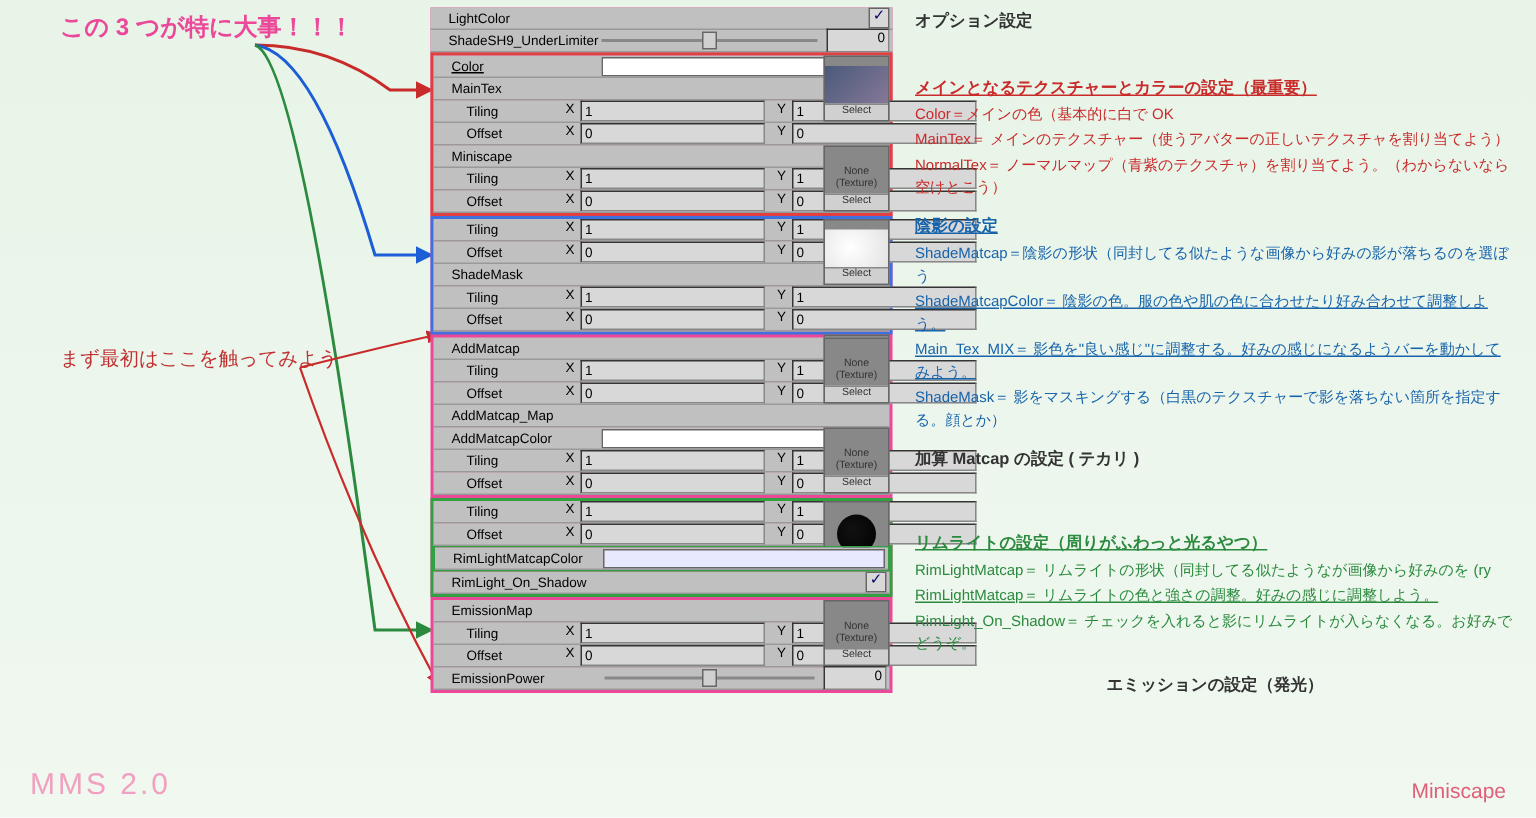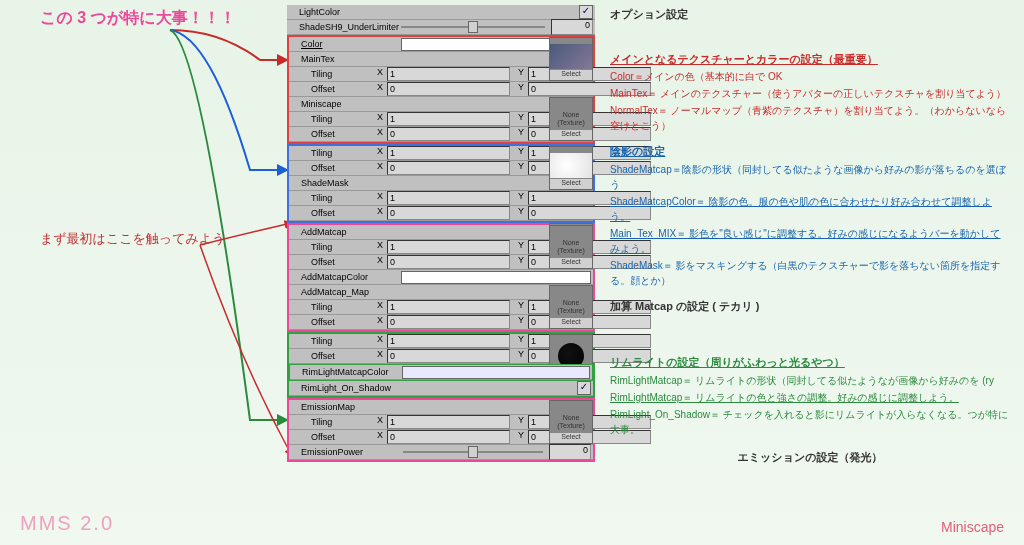--- a/index.html
+++ b/index.html
@@ -371,27 +371,27 @@
           <input value="0" style="">
           <span>Y</span>
           <input value="0" style="">
         </div>
     </div>
     <div class="thumb-box" style="top:0">
       <div class="none"><span>None</span><br><span>(Texture)</span></div>
       <div class="select-btn">Select</div>
     </div>
 
+    <div class="row" style="padding-right:46px;">
+        <label class="prop">AddMatcap_Map</label>
+      </div>
     <div class="row">
       <label class="prop">AddMatcapColor</label>
       <div class="colorbox" style="background:#fff"></div>
     </div>
-    <div class="row" style="padding-right:46px;">
-        <label class="prop">AddMatcap_Map</label>
-      </div>
     <div class="row" style="padding-right:46px;">
       <label class="sub">Tiling</label>
       <div class="xy">
           <span>X</span>
           <input value="1" style="">
           <span>Y</span>
           <input value="1" style="">
         </div>
     </div>
     <div class="row" style="padding-right:46px;">
@@ -500,21 +500,21 @@
     <p class="u">Main_Tex_MIX＝ 影色を"良い感じ"に調整する。好みの感じになるようバーを動かしてみよう。</p>
     <p>ShadeMask＝ 影をマスキングする（白黒のテクスチャーで影を落ちない箇所を指定する。顔とか）</p>
   </div>
   <div class="sect-right black" style="">
     <h4>加算 Matcap の設定 ( テカリ )</h4>
   </div>
   <div class="sect-right green" style="margin-top:40px;">
     <h4 class="green u">リムライトの設定（周りがふわっと光るやつ）</h4>
     <p>RimLightMatcap＝ リムライトの形状（同封してる似たようなが画像から好みのを (ry</p>
     <p class="u">RimLightMatcap＝ リムライトの色と強さの調整。好みの感じに調整しよう。</p>
-    <p>RimLight_On_Shadow＝ チェックを入れると影にリムライトが入らなくなる。つが特に大事。</p>
+    <p>RimLight_On_Shadow＝ チェックを入れると影にリムライトが入らなくなる。お好みでどうぞ。</p>
   </div>
   <div class="sect-right black" style="margin-top:12px;text-align:center;">
     <h4>エミッションの設定（発光）</h4>
   </div>
 </div>
 
 <div class="footer-left">MMS 2.0</div>
 <div class="footer-right">Miniscape</div>
 
 </body></html>

